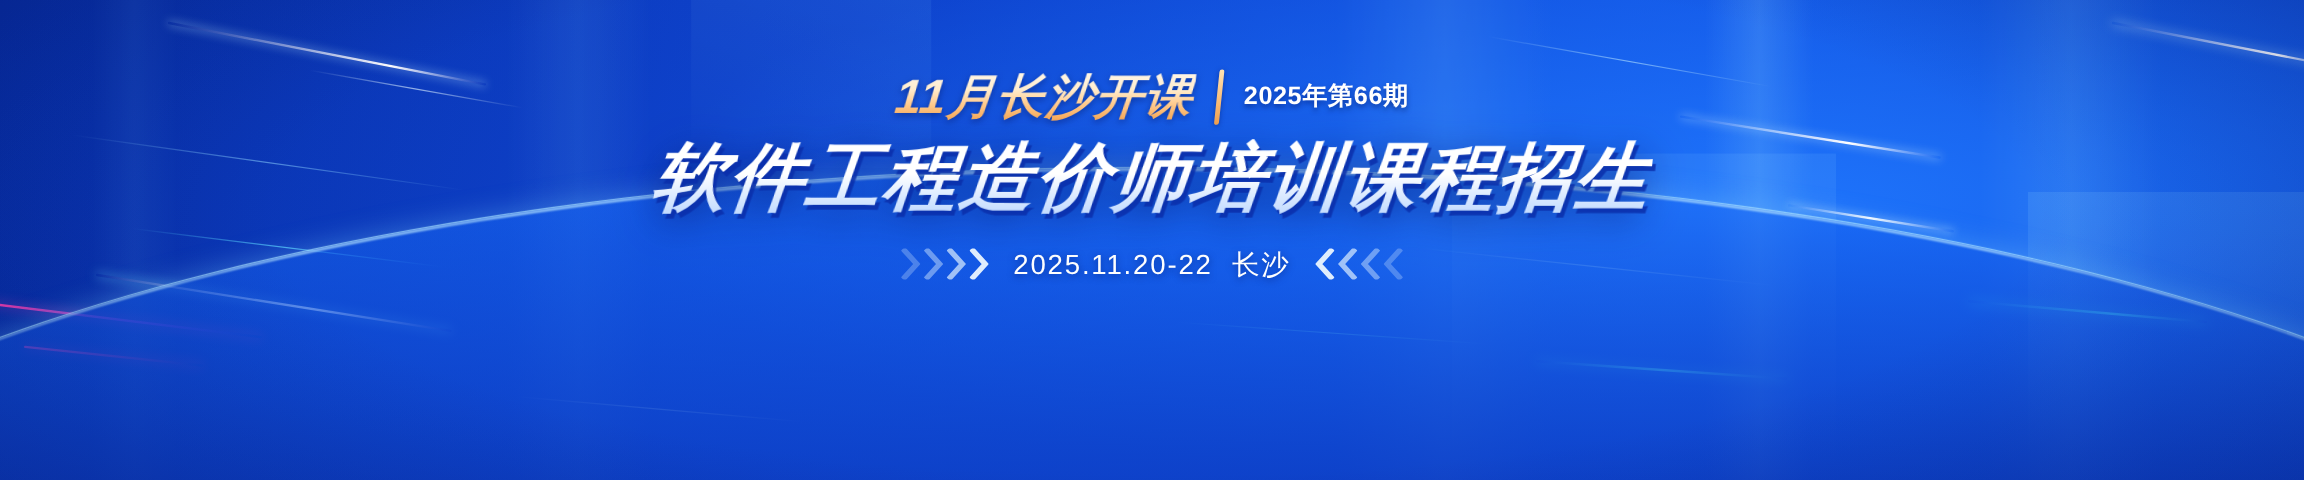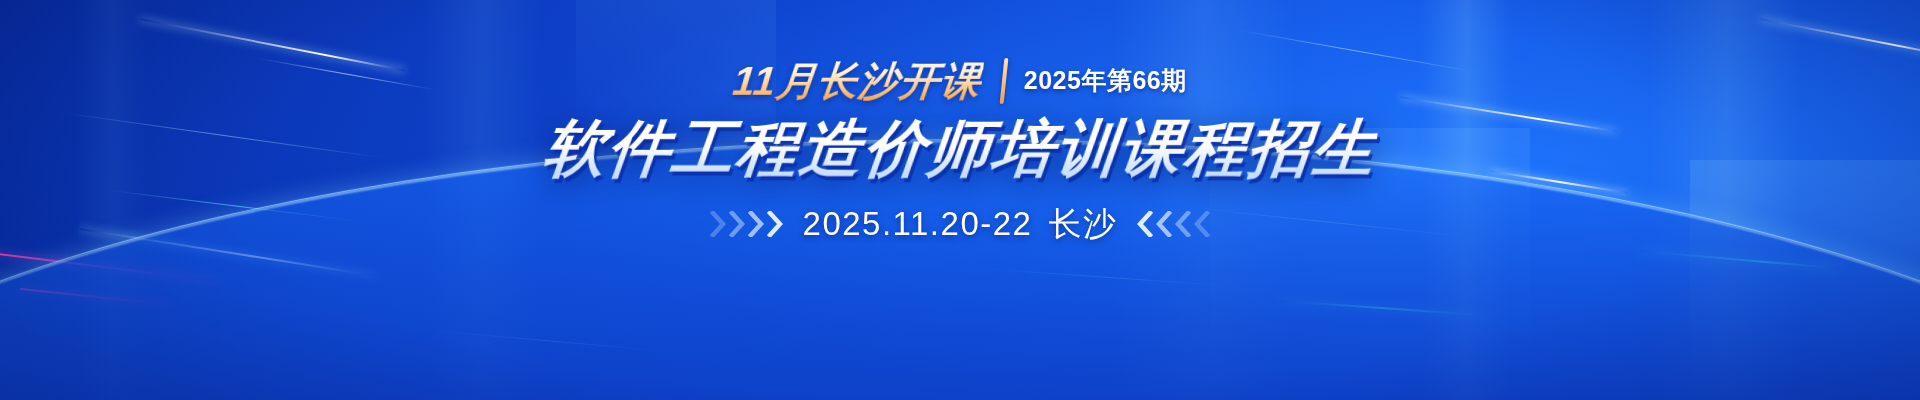--- a/index.html
+++ b/index.html
@@ -91,21 +91,21 @@
     transform:skewX(-6deg);
     margin:0 4px 0 6px;
     box-shadow:0 1px 4px rgba(3,25,105,.5);
   }
 
   .eyebrow-issues{
     display:flex;
     justify-content:center;
     gap:1px;
     color:#ffffff;
-    font-size:25px;
+    font-size:21px;
     font-weight:700;
     line-height:1.18;
     letter-spacing:.5px;
     text-shadow:0 2px 4px rgba(3,25,105,.55);
   }
 
   .main-title{
     margin-top:6px;
     font-size:62px;
     font-weight:800;
@@ -134,21 +134,21 @@
   .chev-group{display:flex;align-items:center;gap:3px;}
 
   .chev{
     width:16px;height:26px;
     display:block;
   }
   .chev svg{display:block;width:100%;height:100%;}
 
   .date-text{
     color:#ffffff;
-    font-size:33px;
+    font-size:23px;
     font-weight:400;
     letter-spacing:1.5px;
     line-height:1;
     white-space:nowrap;
     text-shadow:0 2px 6px rgba(3,25,105,.6);
   }
   .date-city{margin-left:16px;}
 </style>
 </head>
 <body>

